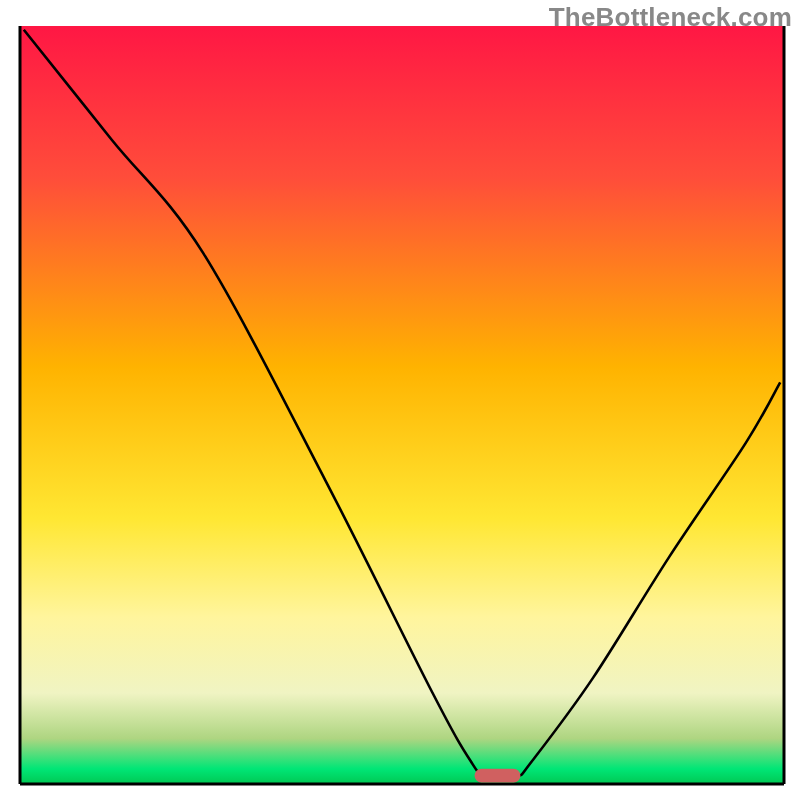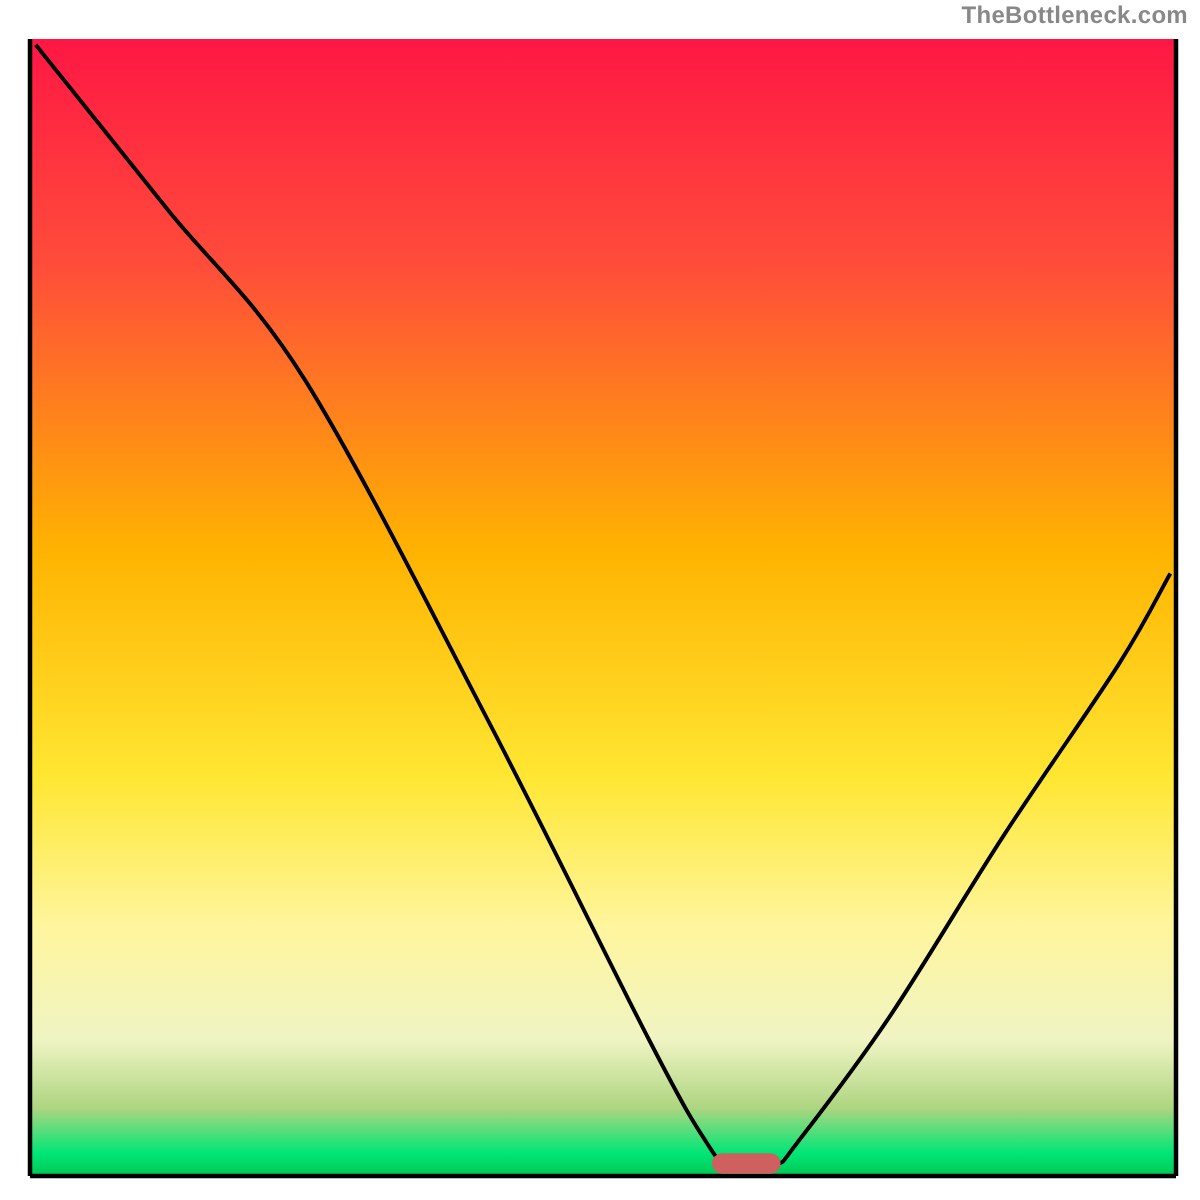--- a/index.html
+++ b/index.html
@@ -13,21 +13,21 @@
   }
   .chart-container {
     position: relative;
     width: 800px;
     height: 800px;
   }
   .watermark {
     position: absolute;
     top: 2px;
     right: 8px;
-    font-size: 16px;
+    font-size: 26px;
     font-weight: bold;
     color: #888888;
     z-index: 10;
     letter-spacing: 0.2px;
   }
   svg {
     position: absolute;
     top: 0;
     left: 0;
   }

